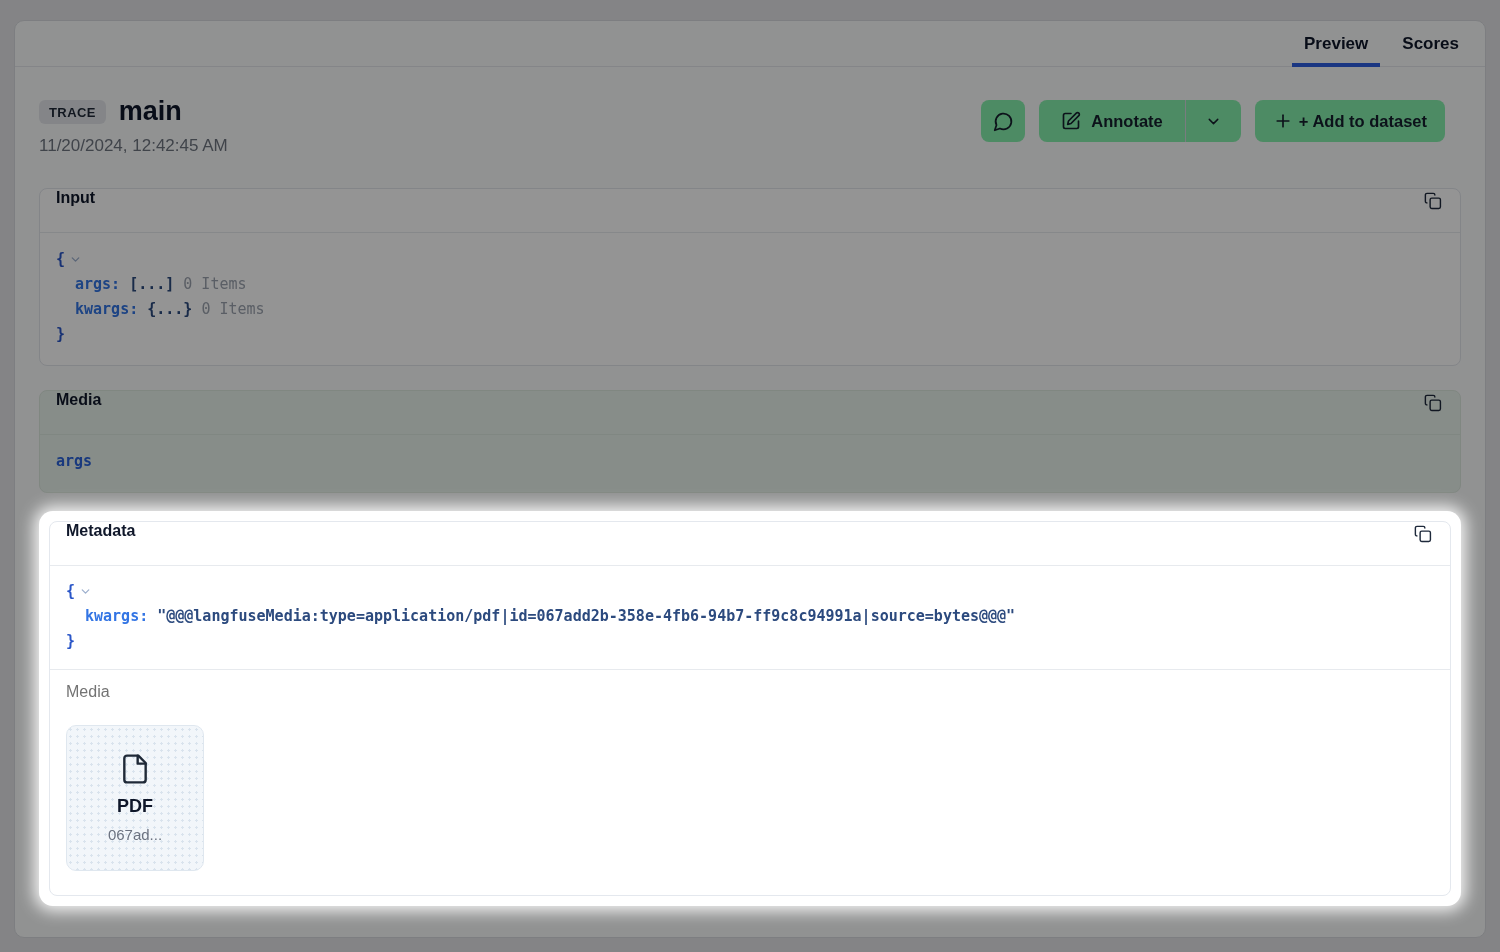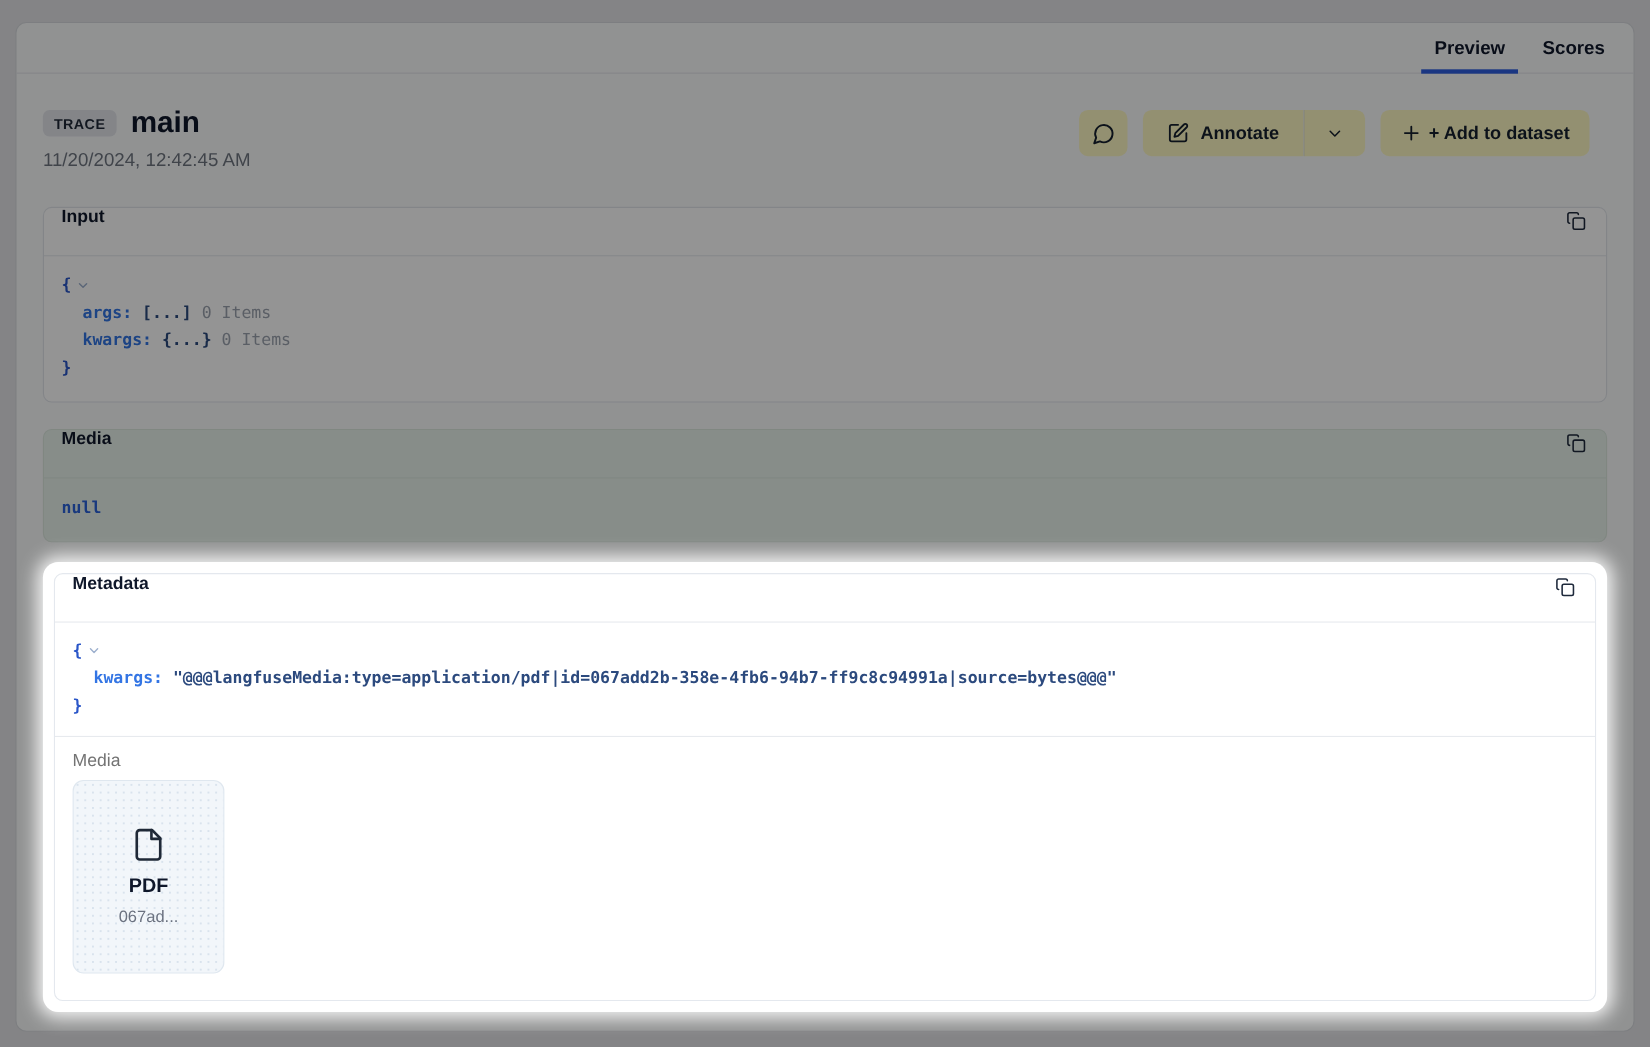--- a/index.html
+++ b/index.html
@@ -41,21 +41,21 @@
   .title-row { display:flex; align-items:center; gap:13px; }
   .badge {
     background:#e3e6eb; border-radius:6px; padding:5px 10px 4px;
     font-size:13px; font-weight:700; color:#1f2937; letter-spacing:.4px;
   }
   .trace-title { font-size:27px; font-weight:700; color:#0f172a; line-height:1.1; }
   .timestamp { margin-top:9px; font-size:17px; color:#6f7680; }
   .actions { display:flex; align-items:flex-start; gap:14px; margin-right:16px; margin-top:3px; }
   .btn {
     display:flex; align-items:center; justify-content:center; gap:10px;
-    background:#fef9c3; border:none; border-radius:8px; height:42px;
+    background:#86efac; border:none; border-radius:8px; height:42px;
     padding:0 18px; font-size:16.5px; font-weight:600; color:#16202e;
     font-family:inherit; cursor:pointer; white-space:nowrap;
   }
   .icon-btn { width:44px; padding:0; }
   .split { display:flex; gap:0; }
   .split .main-seg { border-radius:8px 0 0 8px; padding:0 22px; }
   .split .chev-seg { border-radius:0 8px 8px 0; width:56px; padding:0; border-left:1px solid #d2d6dc; }
   
   .io-card {
     border:1px solid #e2e6eb; border-radius:8px; background:#ffffff;
@@ -86,21 +86,21 @@
     position:relative; margin-top:18px; background:#ffffff;
     border-radius:14px; padding:10px;
     box-shadow: 0 0 16px 5px rgba(255,255,255,0.9),
                 0 0 0 9999px rgba(0,0,0,0.42);
   }
   .metadata-card { border-color:#e4e8ee; }
   .metadata-card .io-body { padding:13px 16px 15px; }
   .media-section { border-top:1px solid #e7eaee; padding:13px 16px 24px; }
   .media-label { font-size:16px; color:#737373; }
   .pdf-card {
-    width:138px; height:176px; margin-top:8px;
+    width:138px; height:146px; margin-top:24px;
     border:1px solid #dfe7ef; border-radius:10px;
     background-color:#f2f6fa;
     background-image:radial-gradient(#d9e3ed 1px, rgba(0,0,0,0) 1.2px);
     background-size:7px 7px;
     display:flex; flex-direction:column; align-items:center; justify-content:center;
     gap:9px; cursor:pointer;
   }
   .pdf-icon { color:#1f2937; margin-bottom:2px; }
   .pdf-type { font-size:18px; font-weight:700; color:#0f172a; }
   .pdf-id { font-size:15px; color:#6b7280; }
@@ -206,21 +206,21 @@
           <span style="display:flex">
             <svg width="19" height="19" viewBox="0 0 24 24" fill="none" stroke="currentColor" stroke-width="1.8" stroke-linecap="round" stroke-linejoin="round">
                 <rect width="13" height="13" x="9" y="9" rx="2"></rect>
                 <path d="M5 15c-1.1 0-2-.9-2-2V5c0-1.1.9-2 2-2h8c1.1 0 2 .9 2 2"></path>
               </svg>
           </span>
         </button>
       </div>
       <div class="io-body code">
         <div class="code-line">
-          <span class="j-null">null</span>
+          <span class="j-null">args</span>
         </div>
       </div>
     </div>
 
     <div class="spotlight">
       <div class="io-card metadata-card">
         <div class="io-head">
           <span class="io-title">Metadata</span>
           <button class="copy-btn">
             <span style="display:flex">

